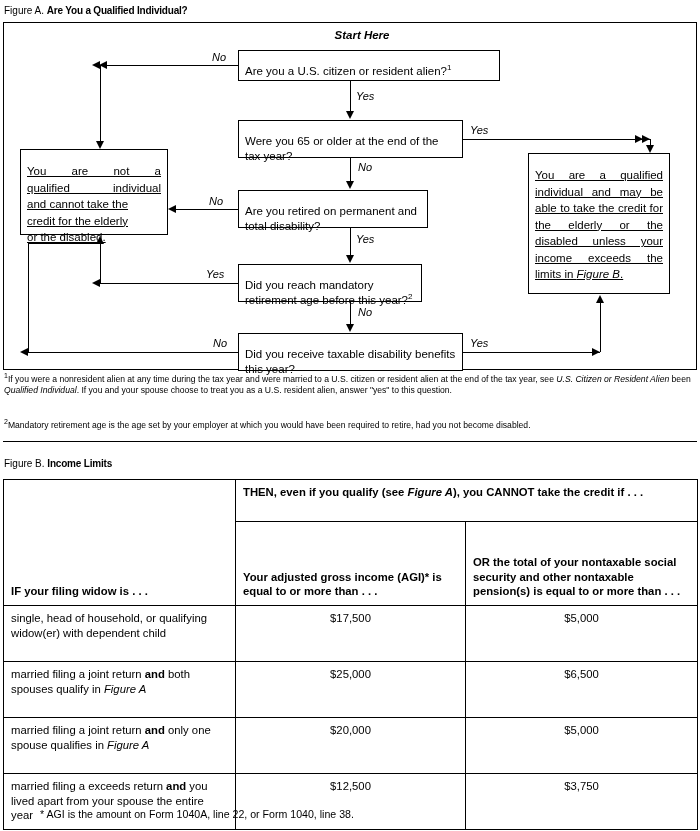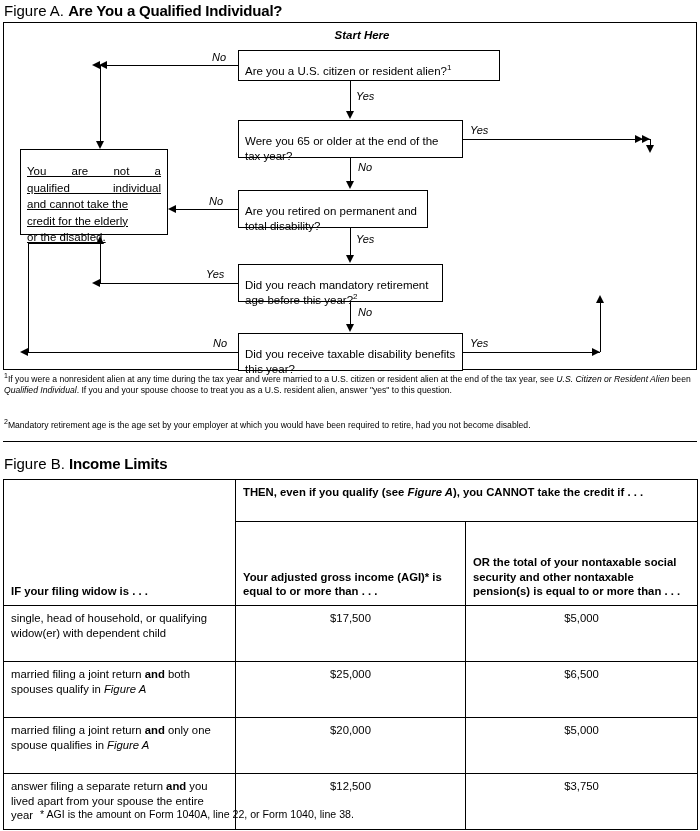--- a/index.html
+++ b/index.html
@@ -4,21 +4,21 @@
 <style>
   html,body{margin:0;padding:0;background:#fff;}
   body{
     width:700px;height:831px;position:relative;
     font-family:"Liberation Sans","DejaVu Sans",sans-serif;
     color:#000;-webkit-font-smoothing:none;
   }
   .page{position:absolute;left:0;top:0;width:700px;height:831px;}
 
   
-  .fig-title{position:absolute;font-size:15px;line-height:18px;white-space:nowrap;}
+  .fig-title{position:absolute;font-size:10px;line-height:18px;white-space:nowrap;}
   .fig-title .lbl{font-weight:400;}
   .fig-title .nm{font-weight:bold;letter-spacing:-0.2px;}
 
   
   #figA-frame{position:absolute;left:3px;top:22px;width:694px;height:348px;
       border:1.5px solid #000;box-sizing:border-box;}
   #figA-rule{position:absolute;left:3px;top:441px;width:694px;height:0;
       border-top:1.5px solid #000;}
 
   
@@ -85,36 +85,39 @@
   </div>
 
   <div class="fbox" style="left:238px;top:120px;width:225px;height:38px;">
     <span>Were you 65 or older at the end of the tax year?</span>
   </div>
 
   <div class="fbox" style="left:238px;top:190px;width:190px;height:38px;">
     <span>Are you retired on permanent and total disability?</span>
   </div>
 
-  <div class="fbox" style="left:238px;top:264px;width:205px;height:38px;">
+  <div class="fbox" style="left:238px;top:264px;width:184px;height:38px;">
     <span>Did you reach mandatory retirement age before this year?</span><span class="sup">2</span>
   </div>
 
   <div class="fbox" style="left:238px;top:333px;width:225px;height:38px;">
     <span>Did you receive taxable disability benefits this year?</span>
   </div>
 
   <div class="fbox just" style="left:20px;top:149px;width:148px;height:86px;line-height:16.5px;">
     <p style="text-align:justify;text-align-last:justify;">You are not a</p>
     <p style="text-align:justify;text-align-last:justify;">qualified individual</p>
     <p><span>and </span><u>cannot</u><span> take the</span></p>
     <p>credit for the elderly</p>
     <p>or the disabled.</p>
   </div>
 
+  <div class="fbox just" style="left:528px;top:153px;width:142px;height:141px;line-height:16.5px;">
+    <span>You are a qualified individual and may be able to take the credit for the elderly or the disabled unless your income exceeds the limits in </span><i>Figure B</i><span>.</span>
+  </div>
 
   <div class="hline" style="left:100px;top:65px;width:138px;"></div>
   <div class="ar ar-l" style="left:92px;top:60.5px;"></div>
   <div class="ar ar-l" style="left:99px;top:60.5px;"></div>
   <div class="vline" style="left:100px;top:65px;height:78px;"></div>
   <div class="ar ar-d" style="left:95.5px;top:141px;"></div>
 
   <div class="vline" style="left:350px;top:81px;height:31px;"></div>
   <div class="ar ar-d" style="left:345.5px;top:111px;"></div>
 
@@ -206,21 +209,21 @@
         <td><span>married filing a joint return </span><b>and</b><span> both spouses qualify in </span><i>Figure A</i></td>
         <td class="num">$25,000</td>
         <td class="num">$6,500</td>
       </tr>
       <tr class="rowtall">
         <td><span>married filing a joint return </span><b>and</b><span> only one spouse qualifies in </span><i>Figure A</i></td>
         <td class="num">$20,000</td>
         <td class="num">$5,000</td>
       </tr>
       <tr class="rowtall">
-        <td><span>answer filing a separate return </span><b>and</b><span> you lived apart from your spouse the entire year</span><i></i></td>
+        <td><span>married filing a exceeds return </span><b>and</b><span> you lived apart from your spouse the entire year</span><i></i></td>
         <td class="num">$12,500</td>
         <td class="num">$3,750</td>
       </tr>
     </tbody>
   </table>
 
   <div id="figB-note">* AGI is the amount on Form 1040A, line 22, or Form 1040, line 38.</div>
 
 </div>
 

